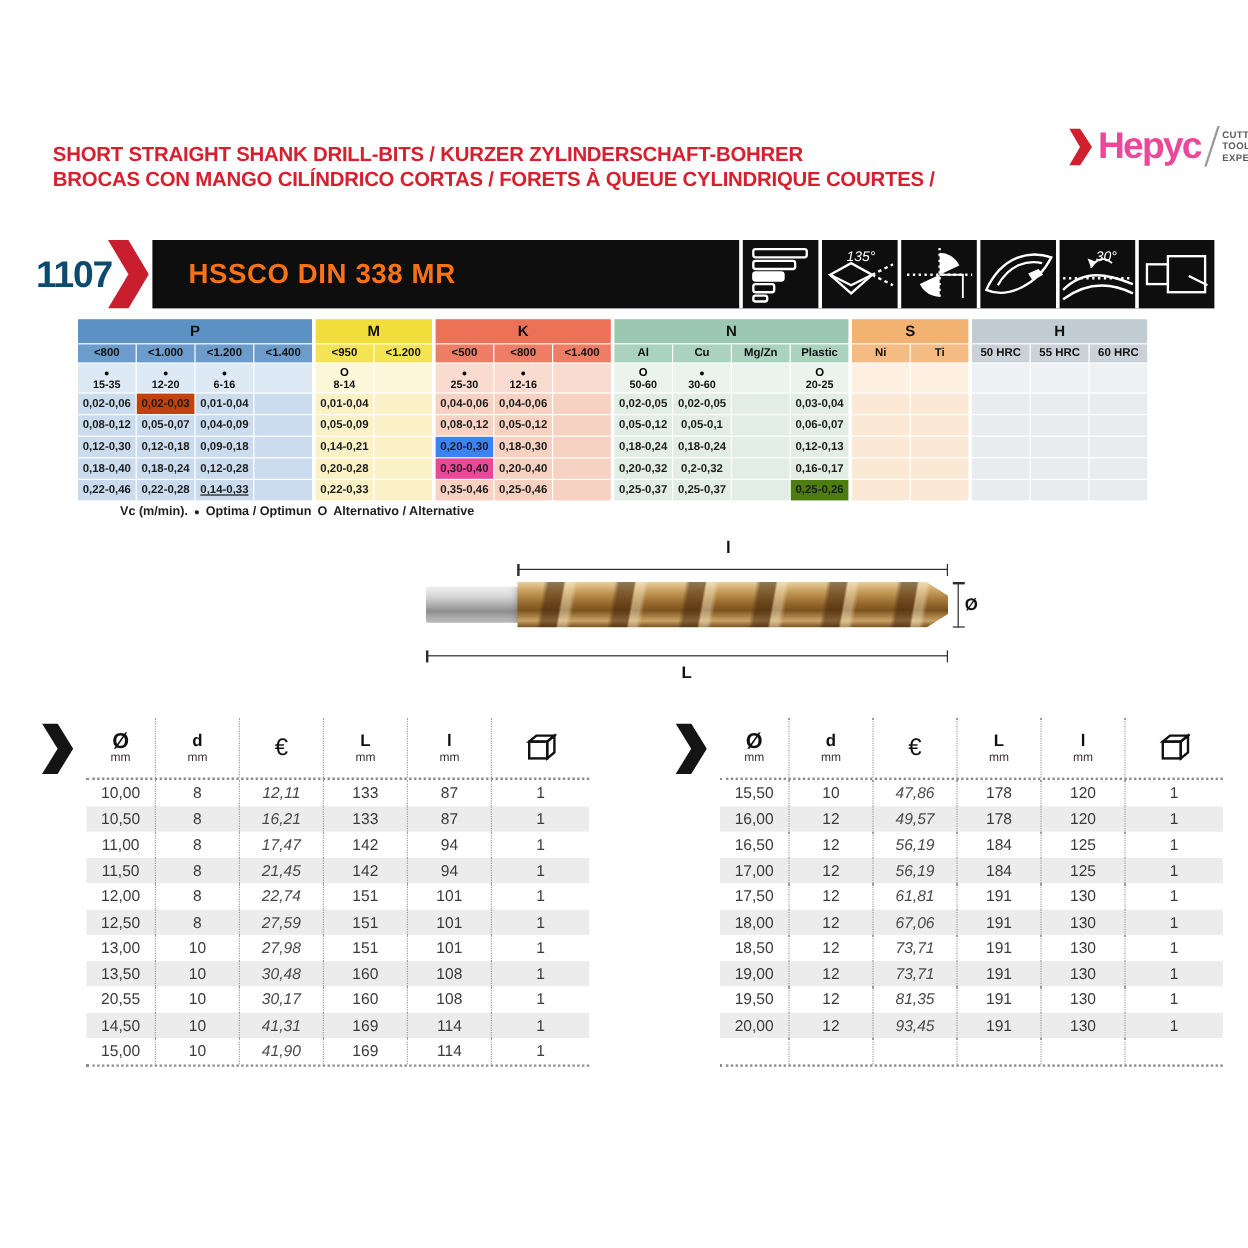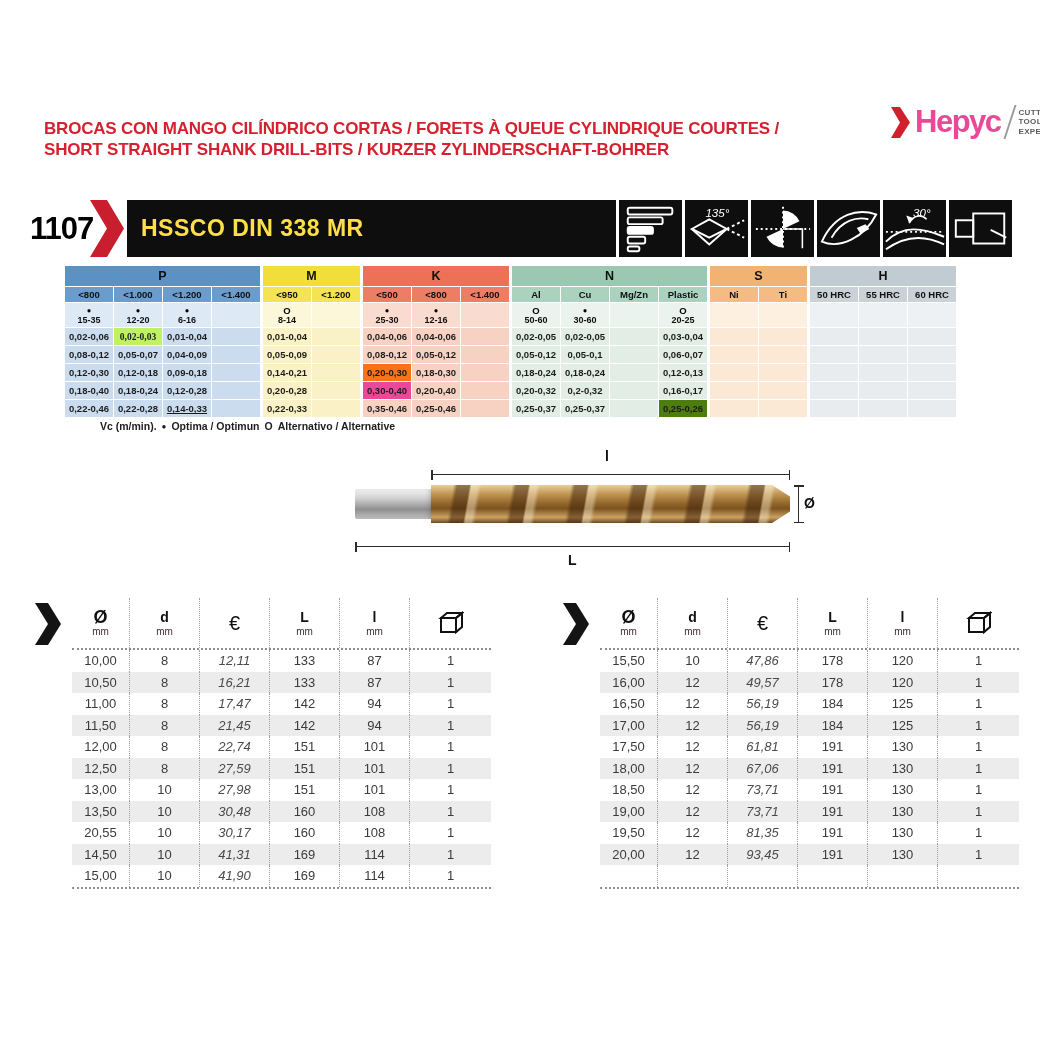--- a/index.html
+++ b/index.html
@@ -9,24 +9,24 @@
   
   .title{position:absolute;left:44px;top:118px;font-weight:800;font-size:17px;
          line-height:21px;color:#d7202f;letter-spacing:-0.2px;}
   .logo{position:absolute;left:891px;top:104px;display:flex;align-items:center;gap:5px;}
   .brand{font-size:31px;font-weight:800;letter-spacing:-1.5px;color:#ec4899;}
   .logo-sep{width:2px;height:34px;background:#9a9a9a;transform:skewX(-18deg);margin:0 3px;}
   .tagline{font-size:8px;line-height:9.5px;color:#5c5c5c;font-weight:700;letter-spacing:.3px;}
 
   
   .product-bar{position:absolute;left:30px;top:200px;right:28px;height:57px;display:flex;align-items:stretch;}
-  .code{width:60px;display:flex;align-items:center;font-size:31px;font-weight:800;color:#000000;letter-spacing:-1px;}
+  .code{width:60px;display:flex;align-items:center;font-size:31px;font-weight:800;color:#0c4a6e;letter-spacing:-1px;}
   .pchev{flex:0 0 auto;}
   .bar{flex:1;background:#0e0e0e;display:flex;align-items:center;margin-left:3px;}
-  .pname{color:#fde047;font-size:23px;font-weight:700;padding-left:14px;letter-spacing:.5px;white-space:nowrap;}
+  .pname{color:#f97316;font-size:23px;font-weight:700;padding-left:30px;letter-spacing:.5px;white-space:nowrap;}
   .icons{margin-left:auto;display:flex;height:100%;}
   .icon{border-left:3px solid #fff;height:100%;width:66px;display:flex;align-items:center;justify-content:center;box-sizing:border-box;}
   .icon svg{display:block;}
 
   
   .speed-table{position:absolute;left:65px;top:266px;display:flex;align-items:flex-start;}
   .speed-labels{display:grid;grid-template-columns:25px 29px;grid-template-rows:repeat(5,17px);
                 gap:1px;margin-top:62px;margin-right:1px;}
   .rot{background:#eaeaea;display:flex;align-items:center;justify-content:center;
        writing-mode:vertical-rl;transform:rotate(180deg);font-size:9px;font-weight:700;color:#333;}
@@ -84,22 +84,22 @@
   .pt-c{display:flex;align-items:center;justify-content:center;font-size:13px;color:#3b3b3b;}
   .pt-c:not(:last-child){border-right:1.5px dotted #9d9d9d;}
   .pt-c.euro{font-style:italic;color:#4a4a4a;}
 </style>
 </head>
 <body>
 
 <div class="page">
 
   <div class="title">
+    <div>SHORT STRAIGHT SHANK DRILL-BITS / KURZER ZYLINDERSCHAFT-BOHRER</div>
     <div>BROCAS CON MANGO CILÍNDRICO CORTAS / FORETS À QUEUE CYLINDRIQUE COURTES /</div>
-    <div>SHORT STRAIGHT SHANK DRILL-BITS / KURZER ZYLINDERSCHAFT-BOHRER</div>
   </div>
 
   <div class="logo">
     <svg width="19" height="31" viewBox="0 0 19 31">
       <polygon points="0,0 9,0 19,15.5 9,31 0,31 9,15.5" fill="#d0202e"></polygon>
     </svg>
     <span class="brand">Hepyc</span>
     <span class="logo-sep"></span>
     <span class="tagline">
       <div>CUTTING</div>
@@ -189,21 +189,21 @@
           </div>
           <div class="sg-d" style="background: rgb(221, 233, 244);">
             <div class="sym">●</div>
             <div class="vc">6-16</div>
           </div>
           <div class="sg-d" style="background: rgb(221, 233, 244);">
             <div class="sym"></div>
             <div class="vc"></div>
           </div>
           <div class="sg-v" style="background: rgb(202, 220, 238);">0,02-0,06</div>
-          <div class="sg-v" style="background: #bef264; font-family: Liberation Serif, serif;">0,02-0,03</div>
+          <div class="sg-v" style="background: #c2410c;">0,02-0,03</div>
           <div class="sg-v" style="background: rgb(202, 220, 238);">0,01-0,04</div>
           <div class="sg-v" style="background: rgb(202, 220, 238);"></div>
           <div class="sg-v" style="background: rgb(202, 220, 238);">0,08-0,12</div>
           <div class="sg-v" style="background: rgb(202, 220, 238);">0,05-0,07</div>
           <div class="sg-v" style="background: rgb(202, 220, 238);">0,04-0,09</div>
           <div class="sg-v" style="background: rgb(202, 220, 238);"></div>
           <div class="sg-v" style="background: rgb(202, 220, 238);">0,12-0,30</div>
           <div class="sg-v" style="background: rgb(202, 220, 238);">0,12-0,18</div>
           <div class="sg-v" style="background: rgb(202, 220, 238);">0,09-0,18</div>
           <div class="sg-v" style="background: rgb(202, 220, 238);"></div>
@@ -255,21 +255,21 @@
           <div class="sg-d" style="background: rgb(250, 219, 208);">
             <div class="sym"></div>
             <div class="vc"></div>
           </div>
           <div class="sg-v" style="background: rgb(247, 210, 195);">0,04-0,06</div>
           <div class="sg-v" style="background: rgb(247, 210, 195);">0,04-0,06</div>
           <div class="sg-v" style="background: rgb(247, 210, 195);"></div>
           <div class="sg-v" style="background: rgb(247, 210, 195);">0,08-0,12</div>
           <div class="sg-v" style="background: rgb(247, 210, 195);">0,05-0,12</div>
           <div class="sg-v" style="background: rgb(247, 210, 195);"></div>
-          <div class="sg-v" style="background: #f97316;">0,20-0,30</div>
+          <div class="sg-v" style="background: #3b82f6;">0,20-0,30</div>
           <div class="sg-v" style="background: rgb(247, 210, 195);">0,18-0,30</div>
           <div class="sg-v" style="background: rgb(247, 210, 195);"></div>
           <div class="sg-v" style="background: #ec4899;">0,30-0,40</div>
           <div class="sg-v" style="background: rgb(247, 210, 195);">0,20-0,40</div>
           <div class="sg-v" style="background: rgb(247, 210, 195);"></div>
           <div class="sg-v" style="background: rgb(247, 210, 195);">0,35-0,46</div>
           <div class="sg-v" style="background: rgb(247, 210, 195);">0,25-0,46</div>
           <div class="sg-v" style="background: rgb(247, 210, 195);"></div>
         </div>
         <div class="sg" style="grid-template-columns: repeat(4, 48px);">

